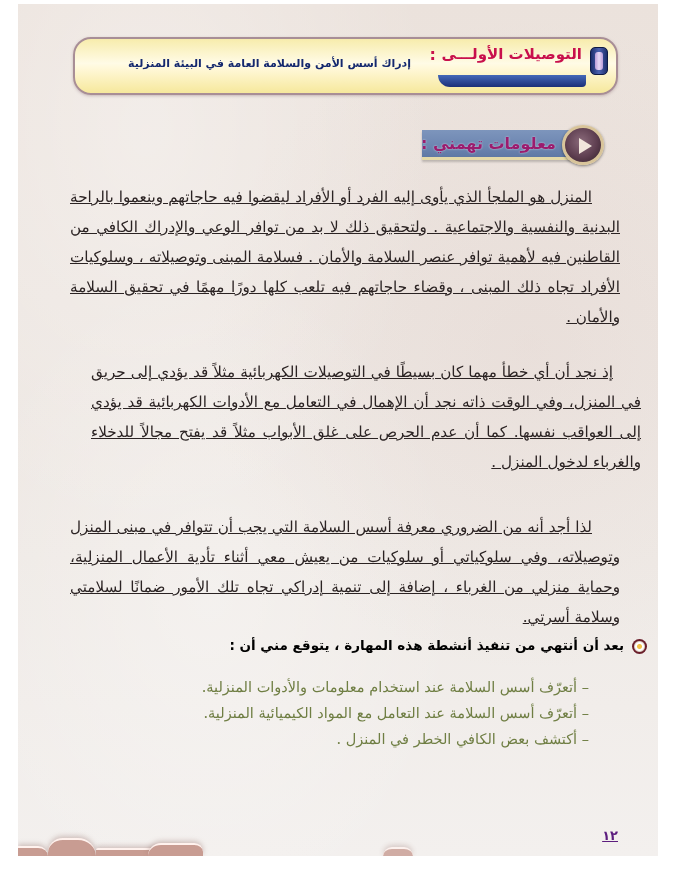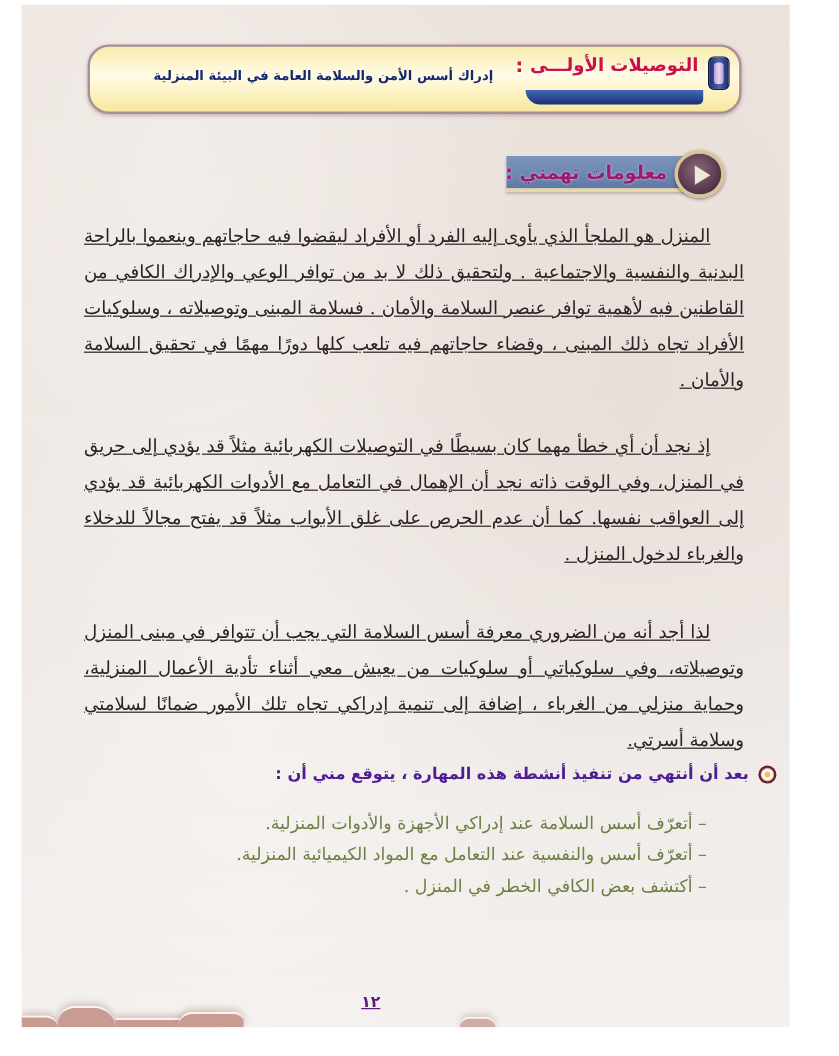--- a/index.html
+++ b/index.html
@@ -82,41 +82,41 @@
     }
 
     
     .body-text {
       position: absolute; left: 70px; width: 550px; direction: rtl; text-align: justify;
       font-family: "DejaVu Serif", serif; font-size: 15.2px; line-height: 30px; color: #2b2323;
       text-align-last: right;
     }
     .body-text p { text-indent: 28px; text-decoration: underline; }
     #para1 { top: 182px; }
-    #para2 { top: 357px; }
+    #para2 { top: 357px; margin-left: 21px; }
     #para3 { top: 500px; margin-top: 12px; }
 
     
     .obj-heading {
       position: absolute; right: 52px; top: 637px; direction: rtl; white-space: nowrap;
-      font-family: "DejaVu Sans", sans-serif; font-weight: bold; font-size: 13.5px; color: #4c1d95;
+      font-family: "DejaVu Sans", sans-serif; font-weight: bold; font-size: 13.5px; color: #000000;
     }
     .flower-icon {
       display: inline-block; width: 15px; height: 15px; border-radius: 50%;
       background: radial-gradient(circle, #f2c24a 0 2px, #ffffff 3px 4px, #d9c9c0 5px, #6a1e2a 6px);
       vertical-align: middle; margin-left: 8px;
     }
     .objectives {
       position: absolute; right: 110px; top: 674px; direction: rtl; list-style: none;
       font-family: "DejaVu Serif", serif; font-size: 14.5px; line-height: 26px; color: #6f7e43;
     }
     .objectives li { white-space: nowrap; }
 
     .page-number {
-      position: absolute; left: 0; width: 618px; top: 828px; text-align: center;
+      position: absolute; left: 0; width: 618px; top: 828px; text-align: right;
       font-family: "DejaVu Sans", sans-serif; font-weight: bold; font-size: 13px; color: #5c1d7e; text-decoration: underline;
     }
 
     
     .deco { position: absolute; left: 18px; top: 836px; width: 640px; height: 20px; }
     .rock { position: absolute; bottom: 0; background: #c89c92; border-top: 2px solid #fff2ee; box-shadow: 0 -2px 5px rgba(140,100,95,0.35); }
   </style>
 </head>
 <body>
 
@@ -154,18 +154,18 @@
 </div>
 <div class="body-text" id="para3">
   <p>لذا أجد أنه من الضروري معرفة أسس السلامة التي يجب أن تتوافر في مبنى المنزل وتوصيلاته، وفي سلوكياتي أو سلوكيات من يعيش معي أثناء تأدية الأعمال المنزلية، وحماية منزلي من الغرباء ، إضافة إلى تنمية إدراكي تجاه تلك الأمور ضمانًا لسلامتي وسلامة أسرتي.</p>
 </div>
 
 <div class="obj-heading">
   <span class="flower-icon"></span><span>بعد أن أنتهي من تنفيذ أنشطة هذه المهارة ، يتوقع مني أن :</span>
 </div>
 
 <ul class="objectives">
-  <li>– أتعرّف أسس السلامة عند إدراكي الأجهزة والأدوات المنزلية.</li>
-  <li>– أتعرّف أسس والنفسية عند التعامل مع المواد الكيميائية المنزلية.</li>
+  <li>– أتعرّف أسس السلامة عند استخدام معلومات والأدوات المنزلية.</li>
+  <li>– أتعرّف أسس السلامة عند التعامل مع المواد الكيميائية المنزلية.</li>
   <li>– أكتشف بعض الكافي الخطر في المنزل .</li>
 </ul>
 
 <div class="page-number">١٢</div>
 
 </body></html>

